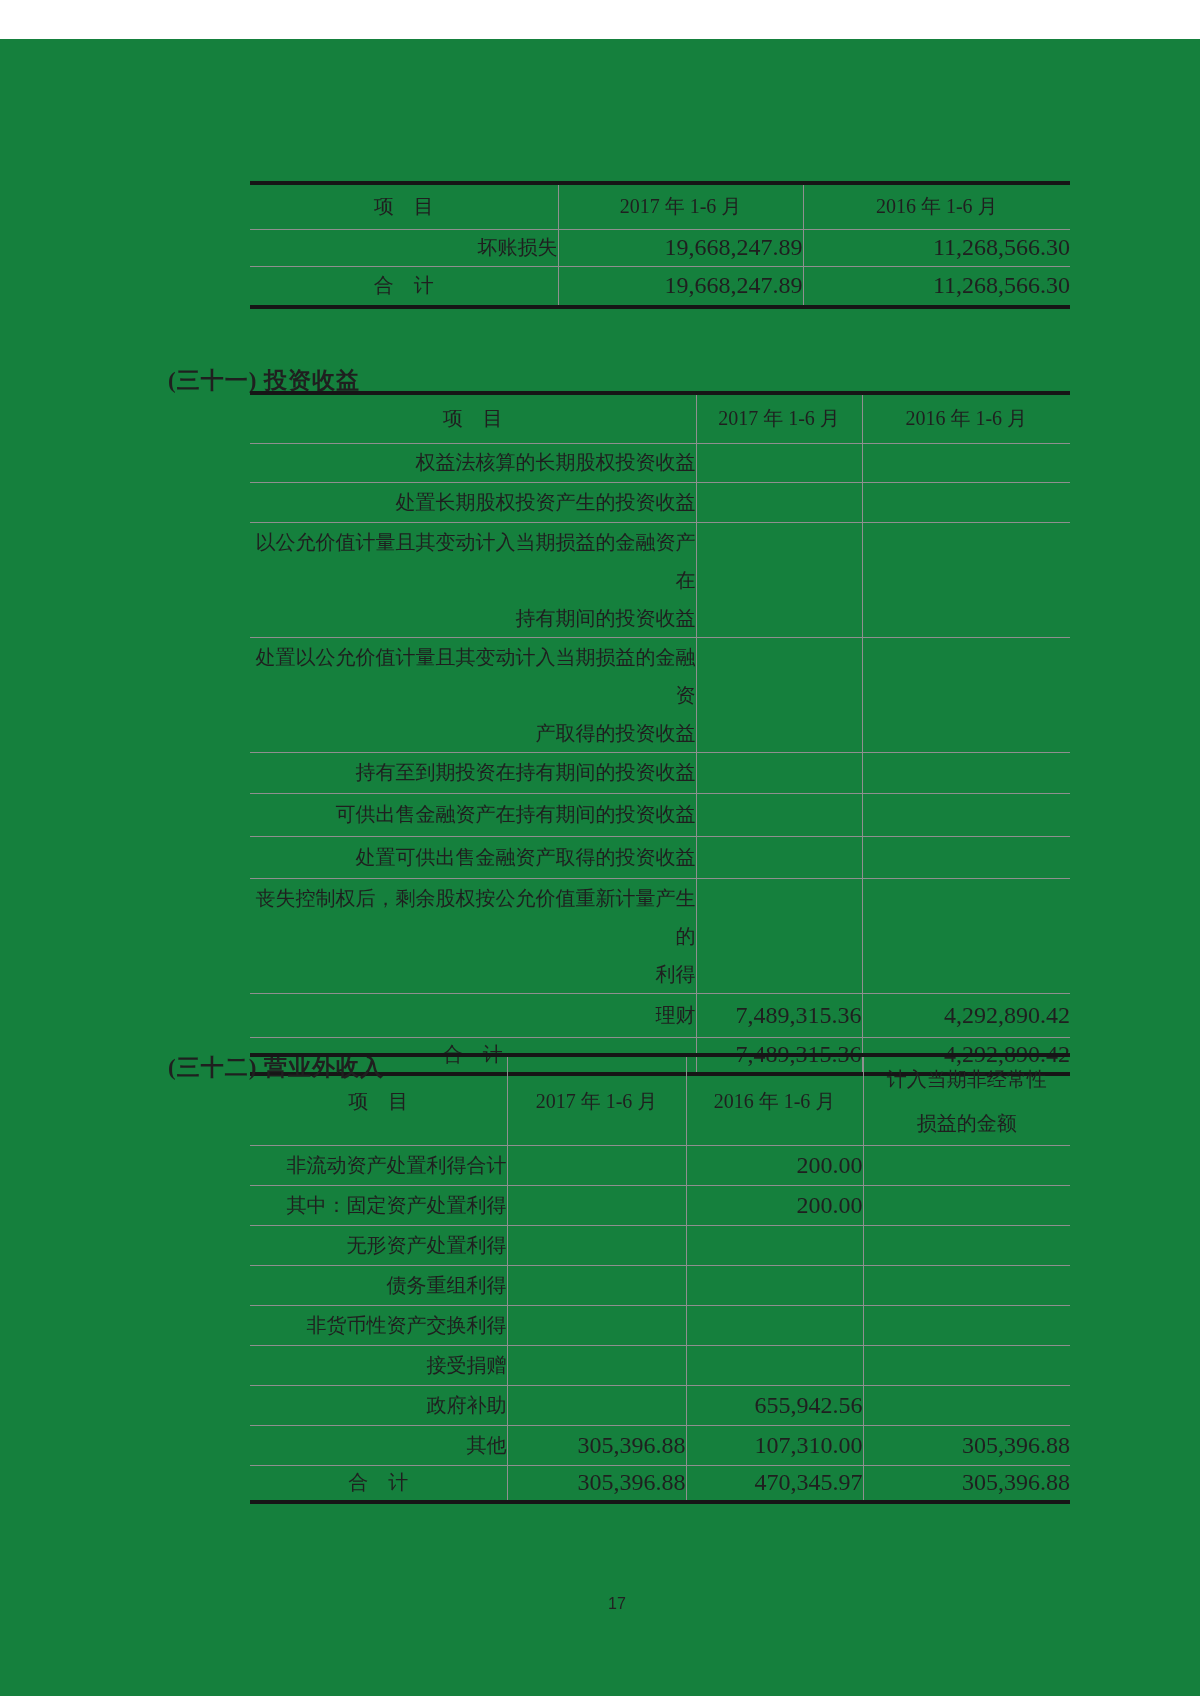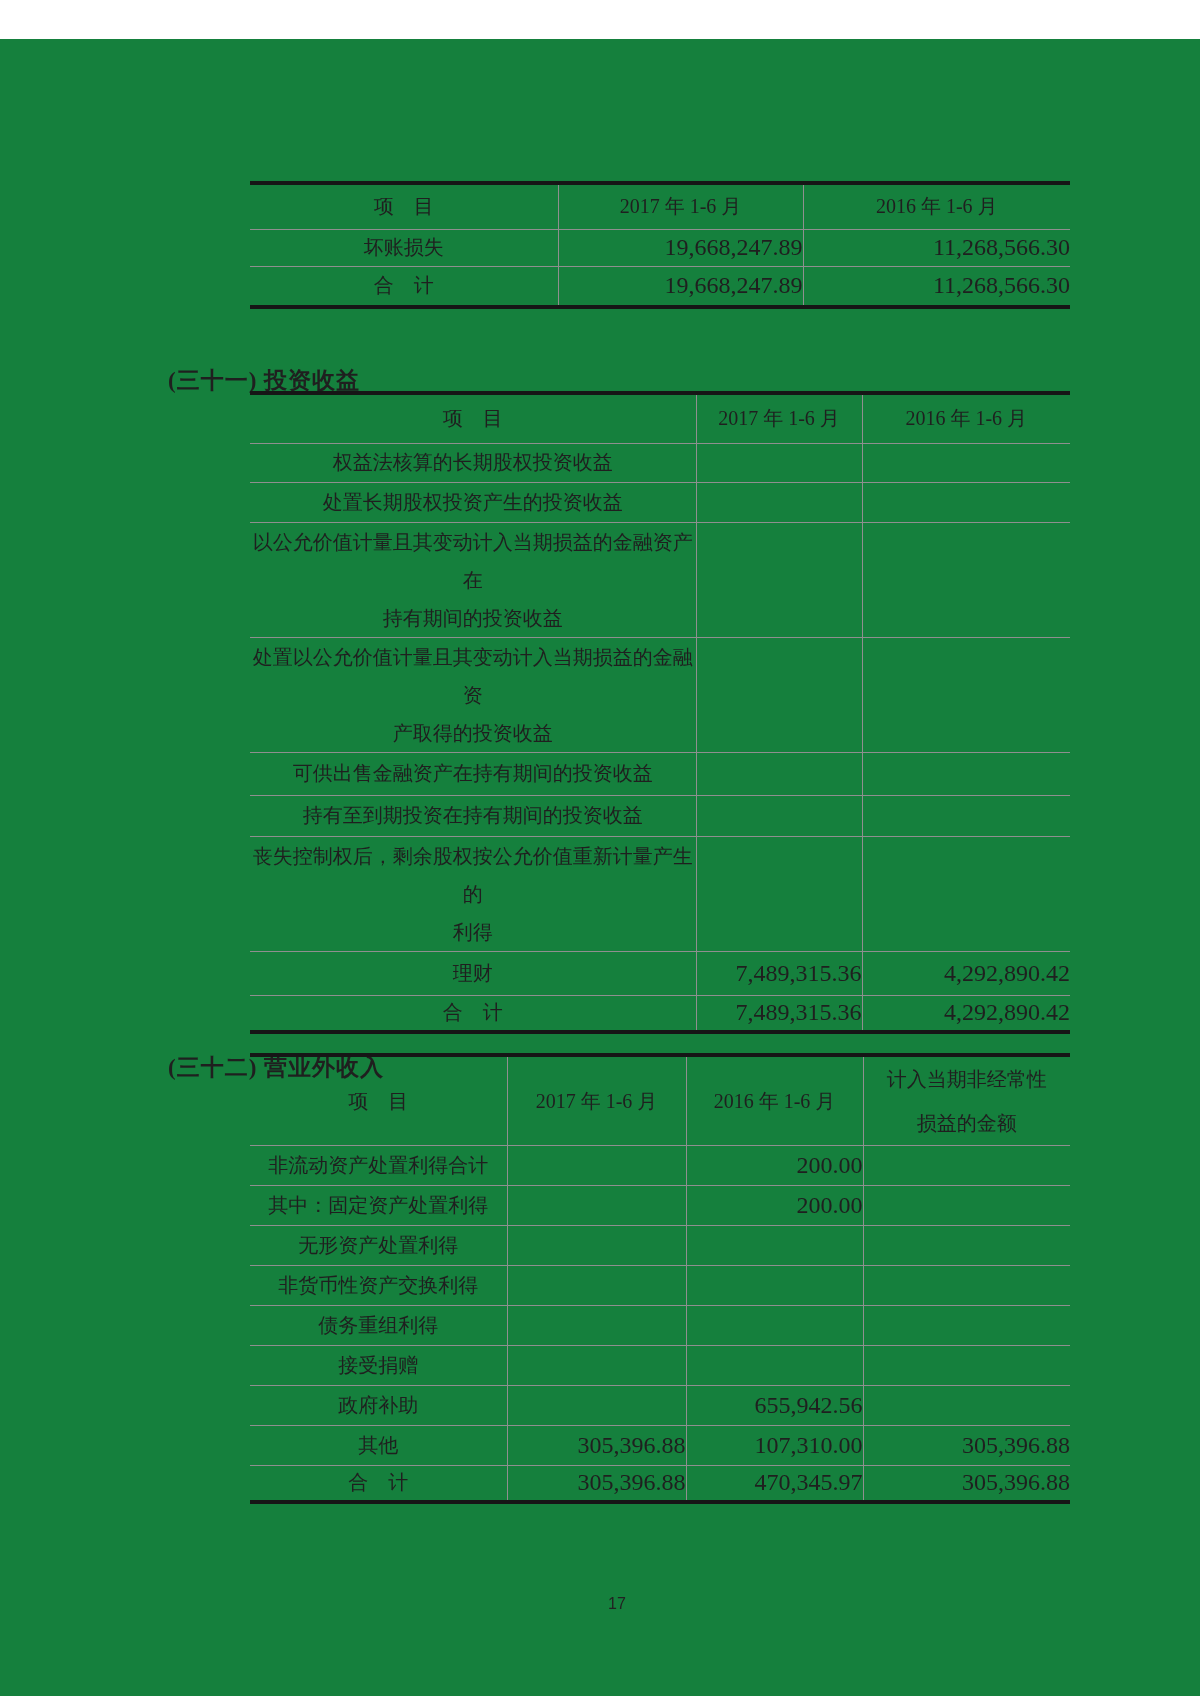--- a/index.html
+++ b/index.html
@@ -13,21 +13,21 @@
     position:absolute; left:168px; font-weight:bold; font-size:23px;
     letter-spacing:1px; white-space:nowrap;
   }
   table.fin {
     position:absolute; border-collapse:collapse; table-layout:fixed;
     font-size:20px; border-top:4px solid #161616; border-bottom:4px solid #161616;
   }
   table.fin td { padding:0; vertical-align:middle; overflow:hidden; }
   tr.rule td { border-bottom:1px solid #8f8f8f; }
   td.vline { border-left:1px solid #8f8f8f; }
-  td.lbl { text-align:center; padding-left:11px; }
+  td.lbl { text-align:right; padding-left:11px; }
   td.num { text-align:right; padding-right:13px; font-size:24px; }
   td.ctr { text-align:center; }
   td.hdr { text-align:center; font-size:20px; }
   td.pre { white-space:pre-line; line-height:38px; }
   td.indent { padding-left:62px; }
   td.htop { vertical-align:top; padding-top:20px; }
   td.h2 { white-space:pre-line; line-height:44px; }
   .pagenum {
     position:absolute; left:17px; top:1556px; width:1200px; text-align:center;
     font-family:"Liberation Sans","DejaVu Sans",sans-serif; font-size:16px; color:#222;
@@ -92,27 +92,32 @@
 持有期间的投资收益</td>
       <td class="num vline"></td>
       <td class="num vline"></td>
     </tr>
     <tr class="rule" style="height:80px">
       <td class="lbl pre">处置以公允价值计量且其变动计入当期损益的金融资
 产取得的投资收益</td>
       <td class="num vline"></td>
       <td class="num vline"></td>
     </tr>
+    <tr class="rule" style="height:41px">
+      <td class="lbl">持有至到期投资在持有期间的投资收益</td>
+      <td class="num vline"></td>
+      <td class="num vline"></td>
+    </tr>
     <tr class="rule" style="height:43px">
       <td class="lbl">可供出售金融资产在持有期间的投资收益</td>
       <td class="num vline"></td>
       <td class="num vline"></td>
     </tr>
-    <tr class="rule" style="height:41px">
-      <td class="lbl">持有至到期投资在持有期间的投资收益</td>
+    <tr class="rule" style="height:42px">
+      <td class="lbl">处置可供出售金融资产取得的投资收益</td>
       <td class="num vline"></td>
       <td class="num vline"></td>
     </tr>
     <tr class="rule" style="height:80px">
       <td class="lbl pre">丧失控制权后，剩余股权按公允价值重新计量产生的
 利得</td>
       <td class="num vline"></td>
       <td class="num vline"></td>
     </tr>
     <tr class="rule" style="height:44px">
@@ -157,27 +162,27 @@
       <td class="num vline">200.00</td>
       <td class="num vline"></td>
     </tr>
     <tr class="rule" style="height:40px">
       <td class="lbl indent">无形资产处置利得</td>
       <td class="num vline"></td>
       <td class="num vline"></td>
       <td class="num vline"></td>
     </tr>
     <tr class="rule" style="height:40px">
+      <td class="lbl">债务重组利得</td>
+      <td class="num vline"></td>
+      <td class="num vline"></td>
+      <td class="num vline"></td>
+    </tr>
+    <tr class="rule" style="height:40px">
       <td class="lbl">非货币性资产交换利得</td>
-      <td class="num vline"></td>
-      <td class="num vline"></td>
-      <td class="num vline"></td>
-    </tr>
-    <tr class="rule" style="height:40px">
-      <td class="lbl">债务重组利得</td>
       <td class="num vline"></td>
       <td class="num vline"></td>
       <td class="num vline"></td>
     </tr>
     <tr class="rule" style="height:40px">
       <td class="lbl">接受捐赠</td>
       <td class="num vline"></td>
       <td class="num vline"></td>
       <td class="num vline"></td>
     </tr>

